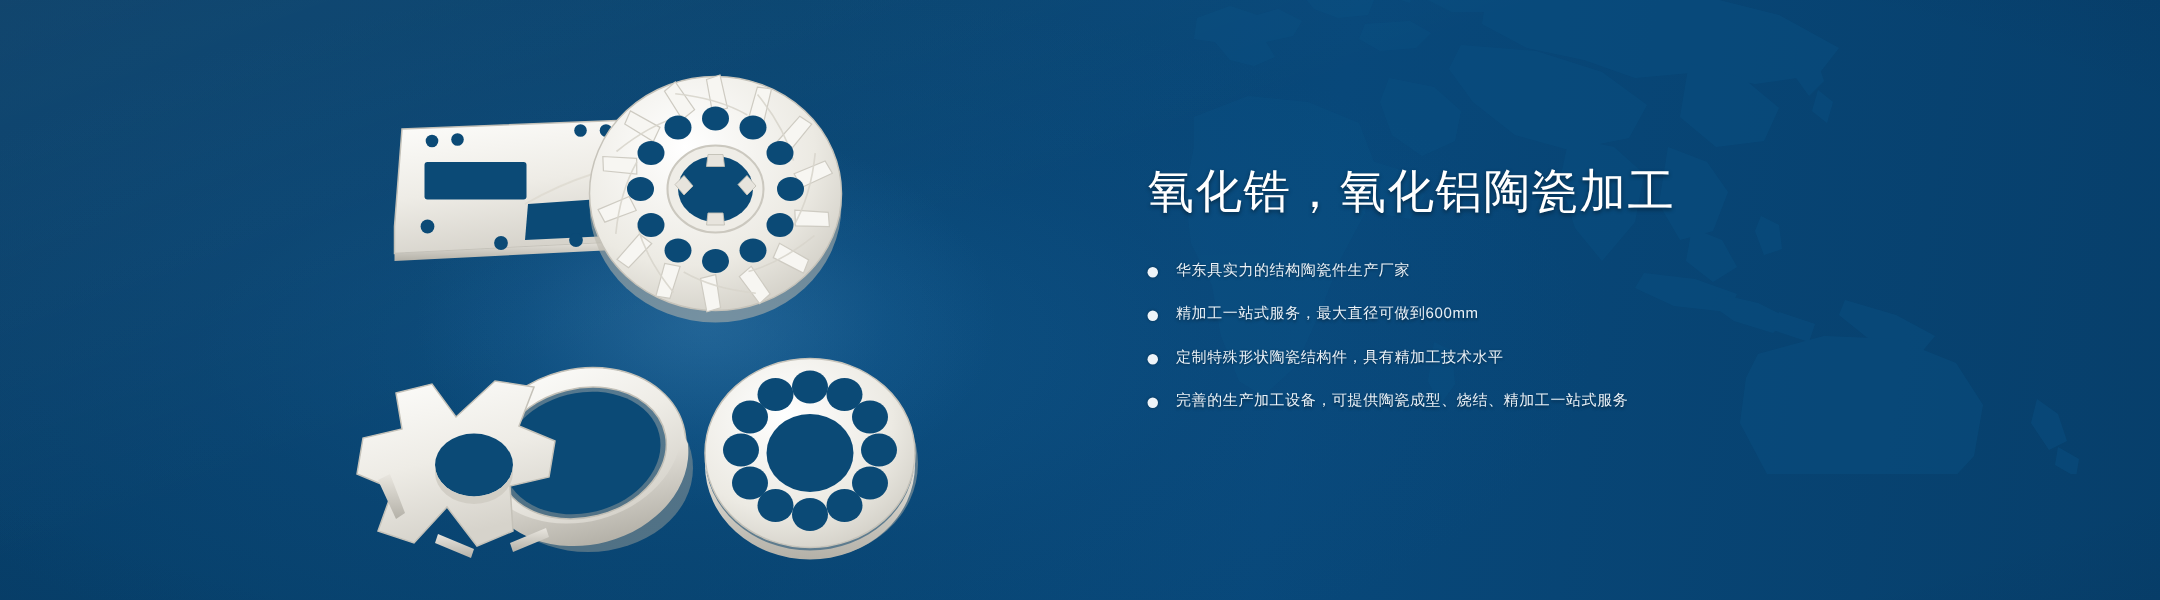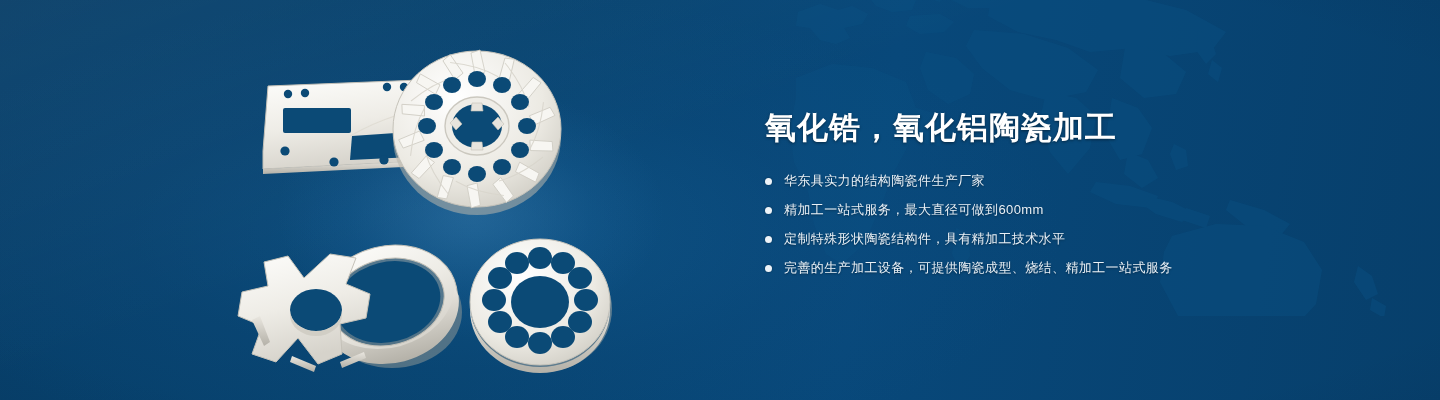--- a/index.html
+++ b/index.html
@@ -83,21 +83,21 @@
     position: absolute;
     left: 765px;
     top: 108px;
     width: 620px;
   }
   .headline {
     font-size: 31px;
     line-height: 40px;
     letter-spacing: 1px;
     color: #ffffff;
-    font-weight: 700;
+    font-weight: 400;
     text-shadow: 0 1px 3px rgba(0,0,0,0.45);
     margin: 0 0 22px 0;
     white-space: nowrap;
   }
   .bullets {
     list-style: none;
     margin: 0;
     padding: 0;
   }
   .bullet {
@@ -109,21 +109,21 @@
   .bullet-dot {
     flex: 0 0 auto;
     width: 7px;
     height: 7px;
     border-radius: 50%;
     background: #eef4f9;
     margin-right: 12px;
     box-shadow: 0 0 2px rgba(0,0,0,0.35);
   }
   .bullet-text {
-    font-size: 13px;
+    font-size: 10px;
     line-height: 22px;
     color: #eaf1f7;
     letter-spacing: 0.4px;
     text-shadow: 0 1px 2px rgba(0,0,0,0.40);
   }
 </style>
 </head>
 <body>
 
 <div class="banner">

